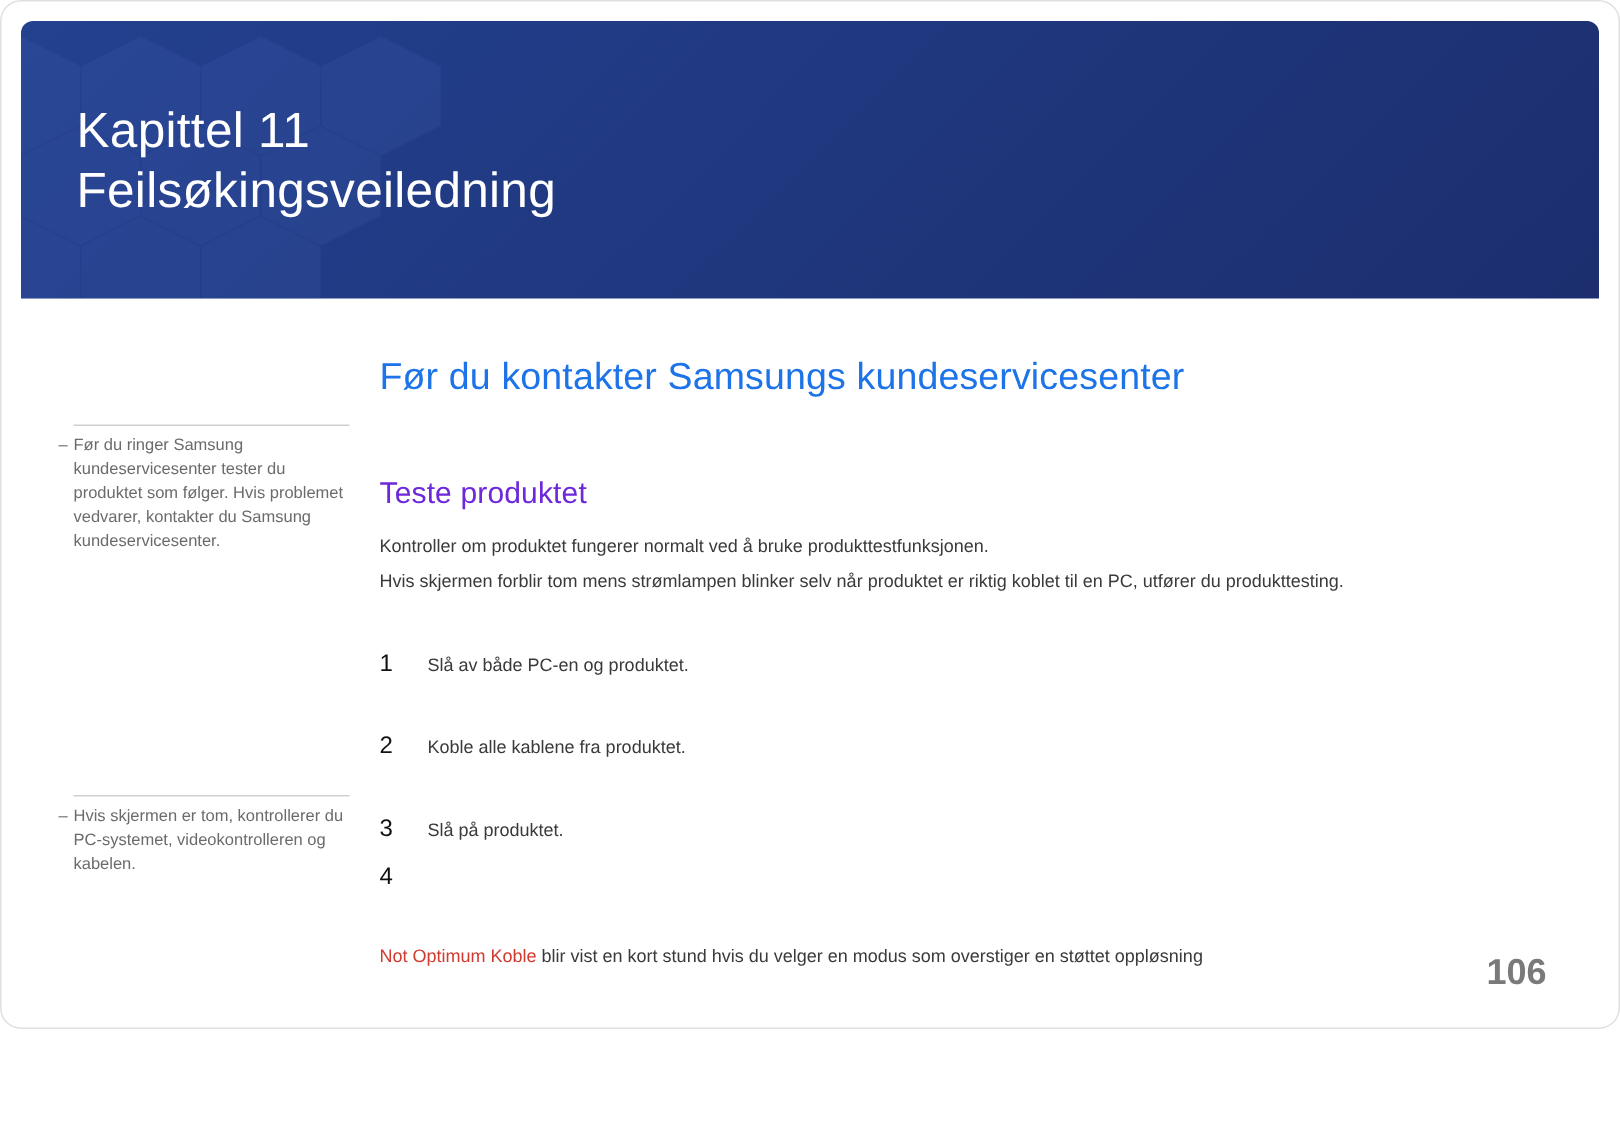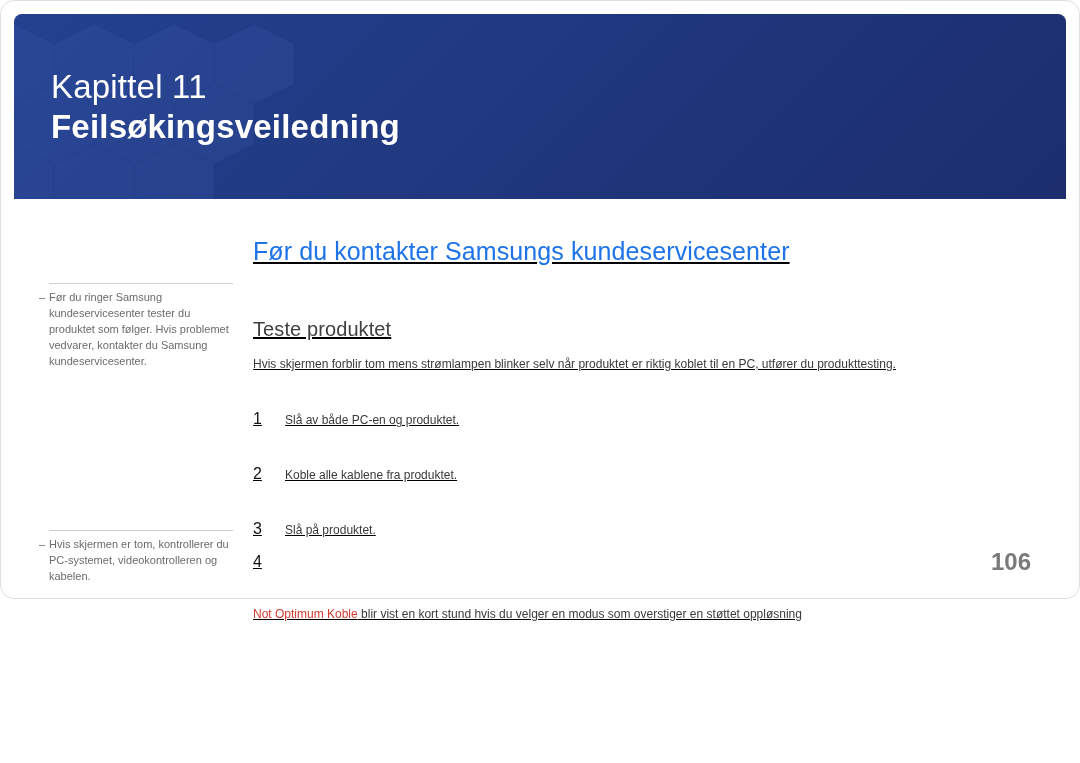--- a/index.html
+++ b/index.html
@@ -10,21 +10,21 @@
   body {
     width: 1080px;
     height: 763px;
     font-family: Arial, Helvetica, sans-serif;
     background: #ffffff;
     position: relative;
     overflow: hidden;
   }
   .page {
     width: 1080px;
-    height: 599px;
+    height: 686px;
     border: 1px solid #e0e0e0;
     border-radius: 14px;
     position: relative;
     background: #ffffff;
   }
   .hero {
     position: absolute;
     top: 13px;
     left: 13px;
     right: 13px;
@@ -55,21 +55,21 @@
     font-size: 33px;
     font-weight: 400;
     letter-spacing: 0.2px;
   }
   .chapter-title {
     position: absolute;
     left: 37px;
     top: 94px;
     color: #ffffff;
     font-size: 33px;
-    font-weight: 700;
+    font-weight: 400;
     letter-spacing: 0.2px;
     text-align: right;
   }
 
   .content {
     position: absolute;
     top: 230px;
     left: 0;
     right: 0;
     bottom: 0;
@@ -98,32 +98,31 @@
   .sidenote2-wrap {
     margin-top: 0;
   }
   .sidenote:last-child {
     margin-bottom: 0;
   }
 
   .main {
     flex: 1;
     padding-right: 92px;
-    text-decoration: underline;
   }
   .section-heading {
     color: #1d73e8;
     font-size: 25px;
     font-weight: 500;
     margin-bottom: 52px;
     letter-spacing: 0.1px;
     margin-top: 6px;
   }
   .sub-heading {
-    color: #404040;
+    color: #6d28d9;
     font-size: 20px;
     font-weight: 500;
     margin-bottom: 14px;
     letter-spacing: 0.1px;
   }
   .body-text {
     color: #3a3a3a;
     font-size: 12px;
     line-height: 1.6;
     margin-bottom: 4px;
@@ -199,20 +198,21 @@
       <div class="sidenote sidenote2-wrap">
         <span class="dash">–</span>
         <span>Hvis skjermen er tom, kontrollerer du PC-systemet, videokontrolleren og kabelen.</span>
       </div>
     </div>
 
     <div class="main">
       <div class="section-heading">Før du kontakter Samsungs kundeservicesenter</div>
 
       <div class="sub-heading">Teste produktet</div>
+      <div class="body-text">Kontroller om produktet fungerer normalt ved å bruke produkttestfunksjonen.</div>
       <div class="body-text">Hvis skjermen forblir tom mens strømlampen blinker selv når produktet er riktig koblet til en PC, utfører du produkttesting.</div>
 
       <div class="steps">
         <div class="step">
           <div class="step-num">1</div>
           <div class="step-text">Slå av både PC-en og produktet.</div>
         </div>
         <div class="step">
           <div class="step-num">2</div>
           <div class="step-text">Koble alle kablene fra produktet.</div>

